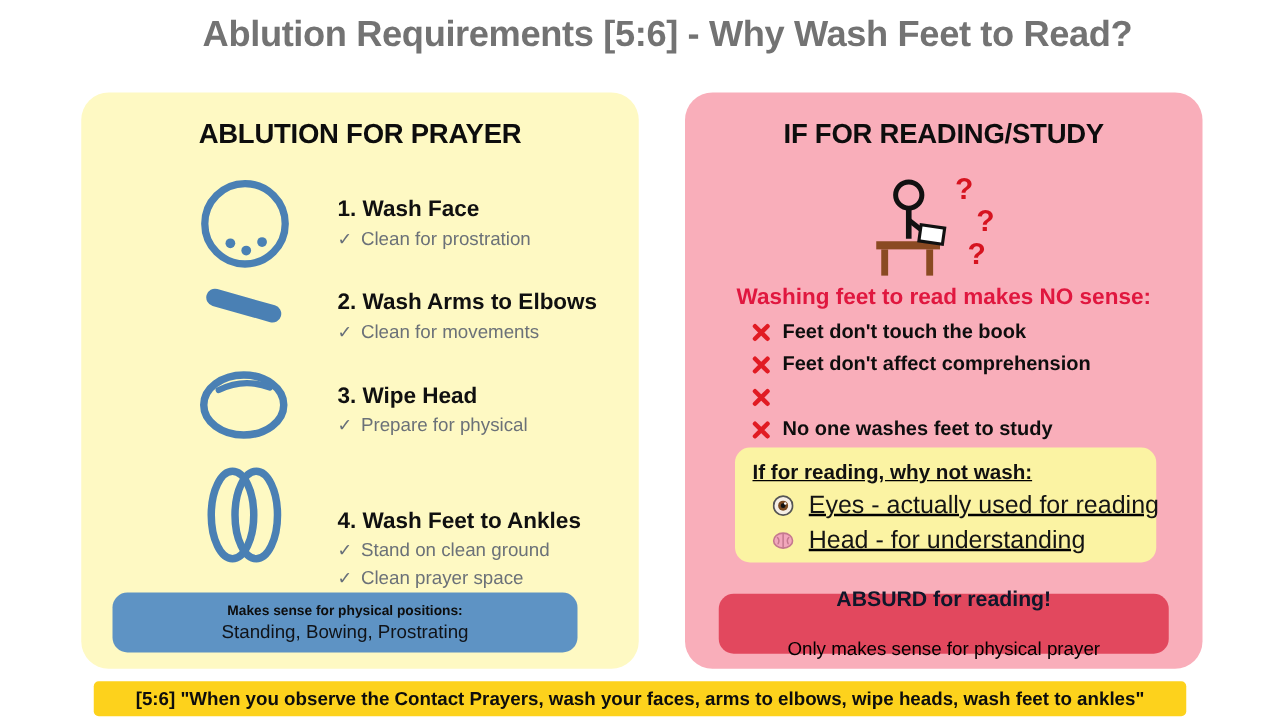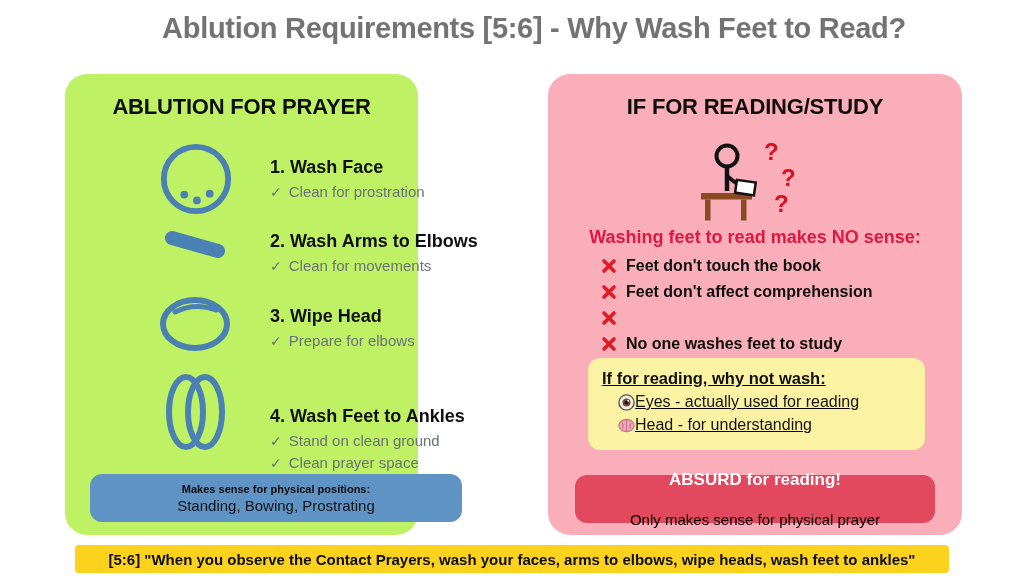--- a/index.html
+++ b/index.html
@@ -6,21 +6,21 @@
   html,body { background:#ffffff; }
   .canvas {
     position:relative; width:1024px; height:576px; background:#ffffff;
     font-family:"Liberation Sans","DejaVu Sans",sans-serif; overflow:hidden;
   }
   .page-title {
     position:absolute; top:12px; left:0; right:0; text-align:center;
     font-size:29px; font-weight:900; color:#737373; letter-spacing:-0.3px;margin-left:44px;
   }
   .panel { position:absolute; top:74px; height:461px; border-radius:22px; }
-  .panel-left  { left:65px;  width:353px; background:#bef264; }
+  .panel-left  { left:65px;  width:446px; background:#fef9c3; }
   .panel-right { left:548px; width:414px; background:#f9aeba; }
   .panel-heading {
     position:absolute; top:20px; left:0; width:100%; text-align:center;
     font-size:22px; font-weight:800; color:#0d0d0d; letter-spacing:-0.2px;
   }
   
   .licon { position:absolute; }
   .face-icon { left:92px;  top:66px;  width:78px; height:78px; }
   .arm-icon  { left:94px;  top:150px; width:72px; height:40px; }
   .head-icon { left:94px;  top:220px; width:72px; height:58px; }
@@ -51,29 +51,29 @@
   }
   .objections { position:absolute; left:53px; top:182px; display:flex; flex-direction:column; gap:6px; }
   .obj-row { display:flex; align-items:center; gap:9px; height:20px;
              font-size:16px; font-weight:600; color:#0e0e0e; white-space:nowrap; }
   .x-icon { width:16px; height:16px; flex:0 0 16px; }
   .why-box {
     position:absolute; left:40px; top:284px; width:337px; height:92px;
     background:#fbf3a3; border-radius:12px; padding:11px 0 0 14px;text-decoration:underline;
   }
   .why-title { font-size:16.5px; font-weight:800; color:#111; }
-  .why-item { display:flex; align-items:center; gap:0; margin:5px 0 0 16px;
-              font-size:16px; font-weight:400; color:#141414; white-space:nowrap; }
+  .why-item { display:flex; align-items:center; gap:12px; margin:5px 0 0 16px;
+              font-size:20px; font-weight:400; color:#141414; white-space:nowrap; }
   .why-item svg { width:17px; height:17px; flex:0 0 17px; }
   .absurd-box {
     position:absolute; left:27px; top:401px; width:360px; height:48px;
     background:#e2485e; border-radius:12px;
     display:flex; flex-direction:column; align-items:center; justify-content:center; gap:1px;
   }
-  .absurd-line1 { font-size:17px; font-weight:800; color:#ffffff; }
+  .absurd-line1 { font-size:17px; font-weight:800; color:#0f172a; }
   .absurd-line2 { font-size:15px; font-weight:400; color:#000000;margin-top:20px; }
   .verse-bar {
     position:absolute; left:75px; top:545px; width:874px; height:28px;
     background:#fdd21c; border-radius:4px;
     display:flex; align-items:center; justify-content:center;
     font-size:15px; font-weight:700; color:#0d0d0d; white-space:nowrap;
   }
 </style>
 </head>
 <body>
@@ -116,21 +116,21 @@
       <div class="check-row">
         <span class="check-glyph">✓</span>
         <span>Clean for movements</span>
       </div>
     </div>
 
     <div class="step step-3">
       <div class="step-title">3. Wipe Head</div>
       <div class="check-row">
         <span class="check-glyph">✓</span>
-        <span>Prepare for elbows</span>
+        <span>Prepare for physical</span>
       </div>
     </div>
 
     <div class="step step-4">
       <div class="step-title">4. Wash Feet to Ankles</div>
       <div class="check-row">
         <span class="check-glyph">✓</span>
         <span>Stand on clean ground</span>
       </div>
       <div class="check-row">

